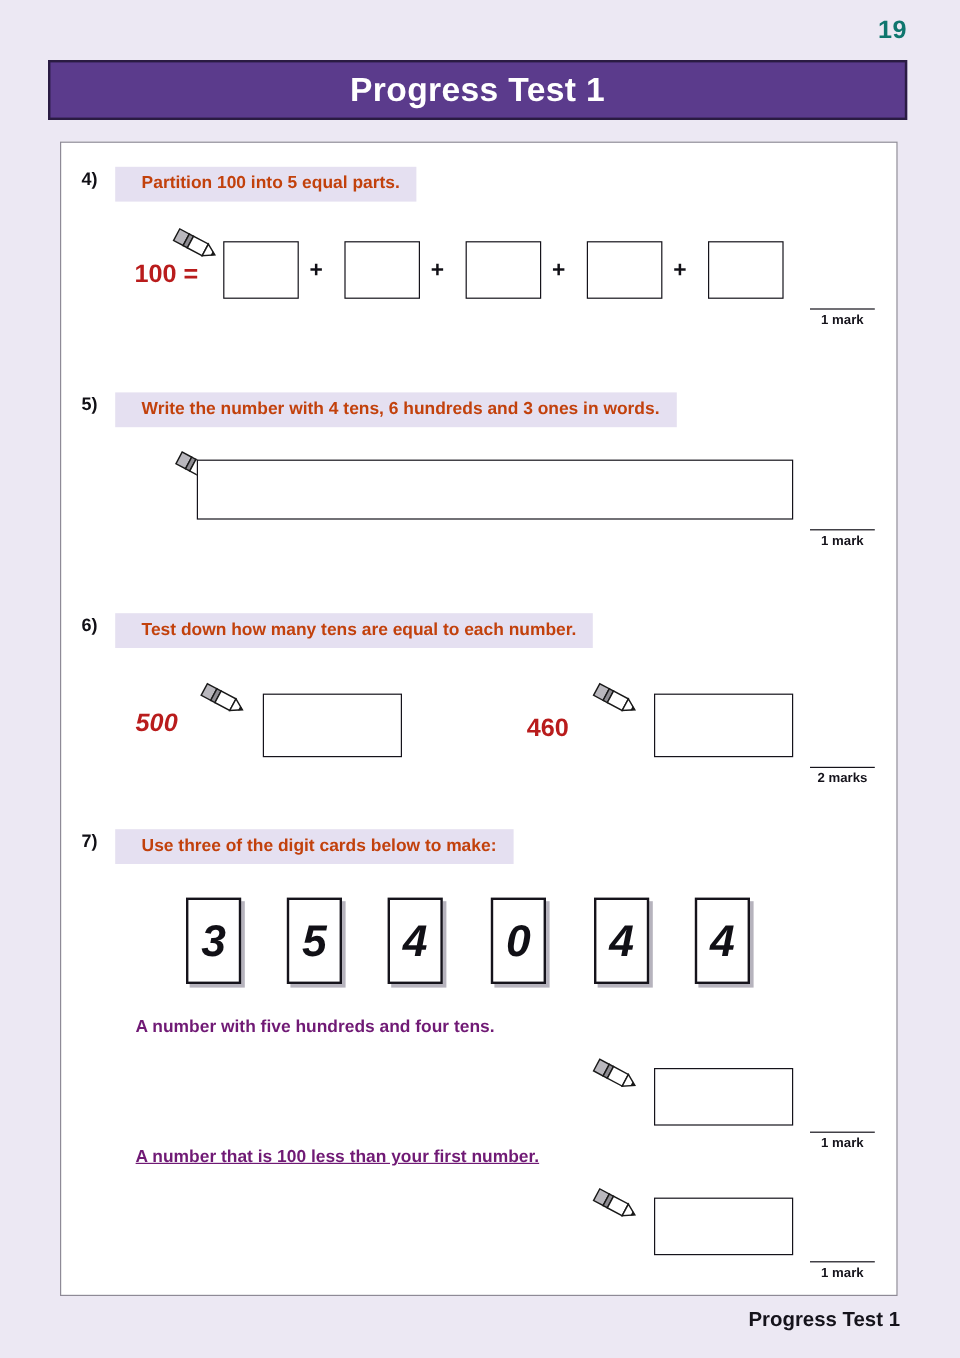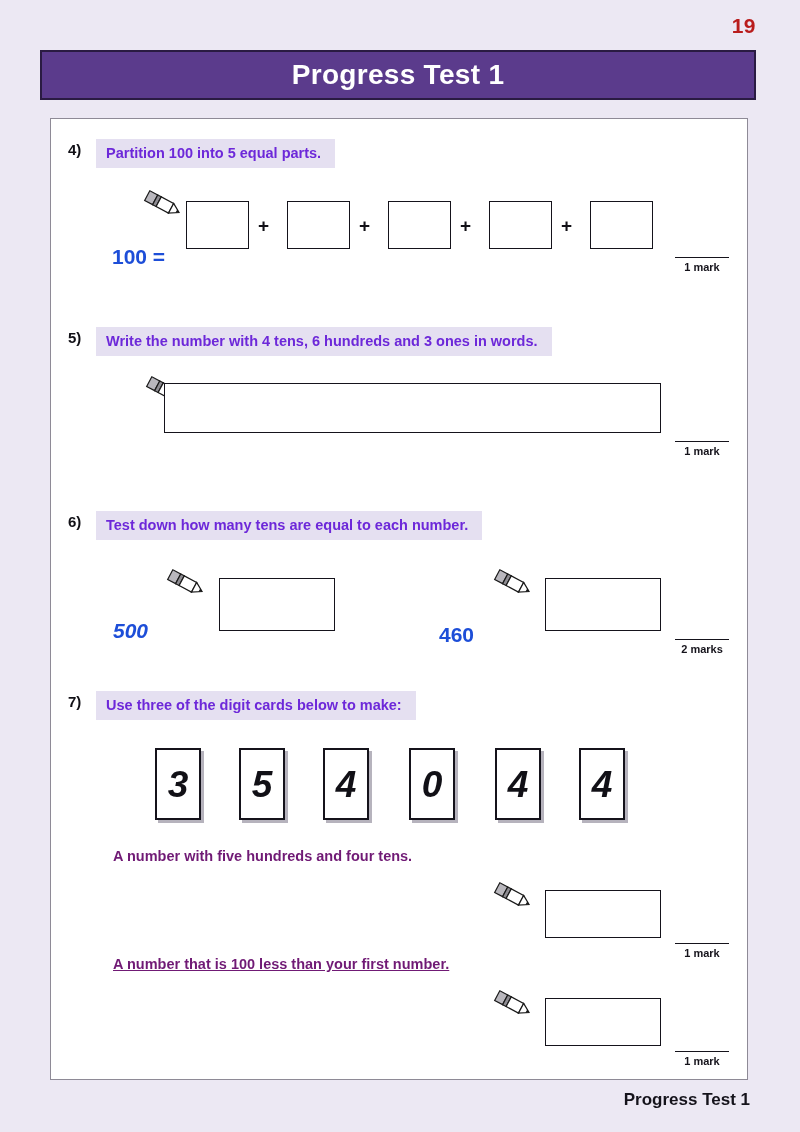--- a/index.html
+++ b/index.html
@@ -16,21 +16,21 @@
     overflow: hidden;
   }
 
   
   .page-number {
     position: absolute;
     top: 14px;
     right: 44px;
     font-size: 21px;
     font-weight: bold;
-    color: #b91c1c;
+    color: #0f766e;
     letter-spacing: 0.5px;
   }
 
   
   .banner {
     position: absolute;
     left: 40px;
     top: 50px;
     width: 716px;
     height: 50px;
@@ -82,42 +82,41 @@
     top: 2px;
     font-size: 15px;
     font-weight: bold;
     color: #111016;
   }
   .q-prompt {
     position: absolute;
     left: 45px;
     top: 0;
     background: #e5e0f1;
-    padding: 6px 14px 7px 10px;
+    padding: 6px 14px 7px 22px;
     font-size: 14.5px;
     font-weight: bold;
-    color: #6d28d9;
+    color: #c2410c;
     white-space: nowrap;
   }
 
   
   .ans-box {
     position: absolute;
     background: #ffffff;
     border: 1.6px solid #15131b;
     box-sizing: border-box;
   }
 
   
   .math-text {
     position: absolute;
     font-size: 21px;
     font-weight: bold;
-    color: #1d4ed8;
-    margin-top: 28px;
+    color: #b91c1c;
   }
   .plus-sign {
     position: absolute;
     font-size: 19px;
     font-weight: bold;
     color: #111016;
   }
 
   
   .marks {

